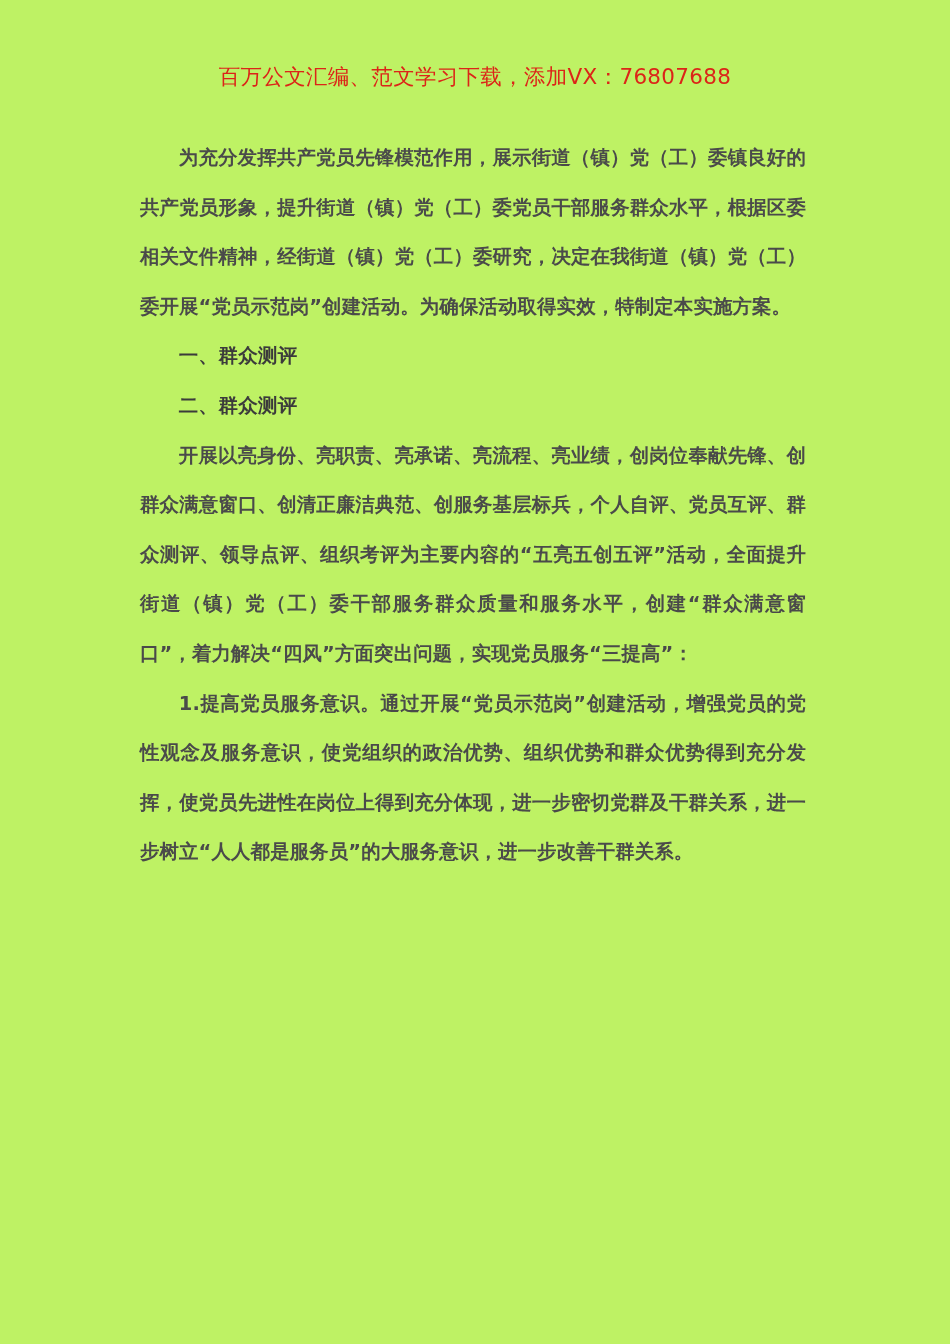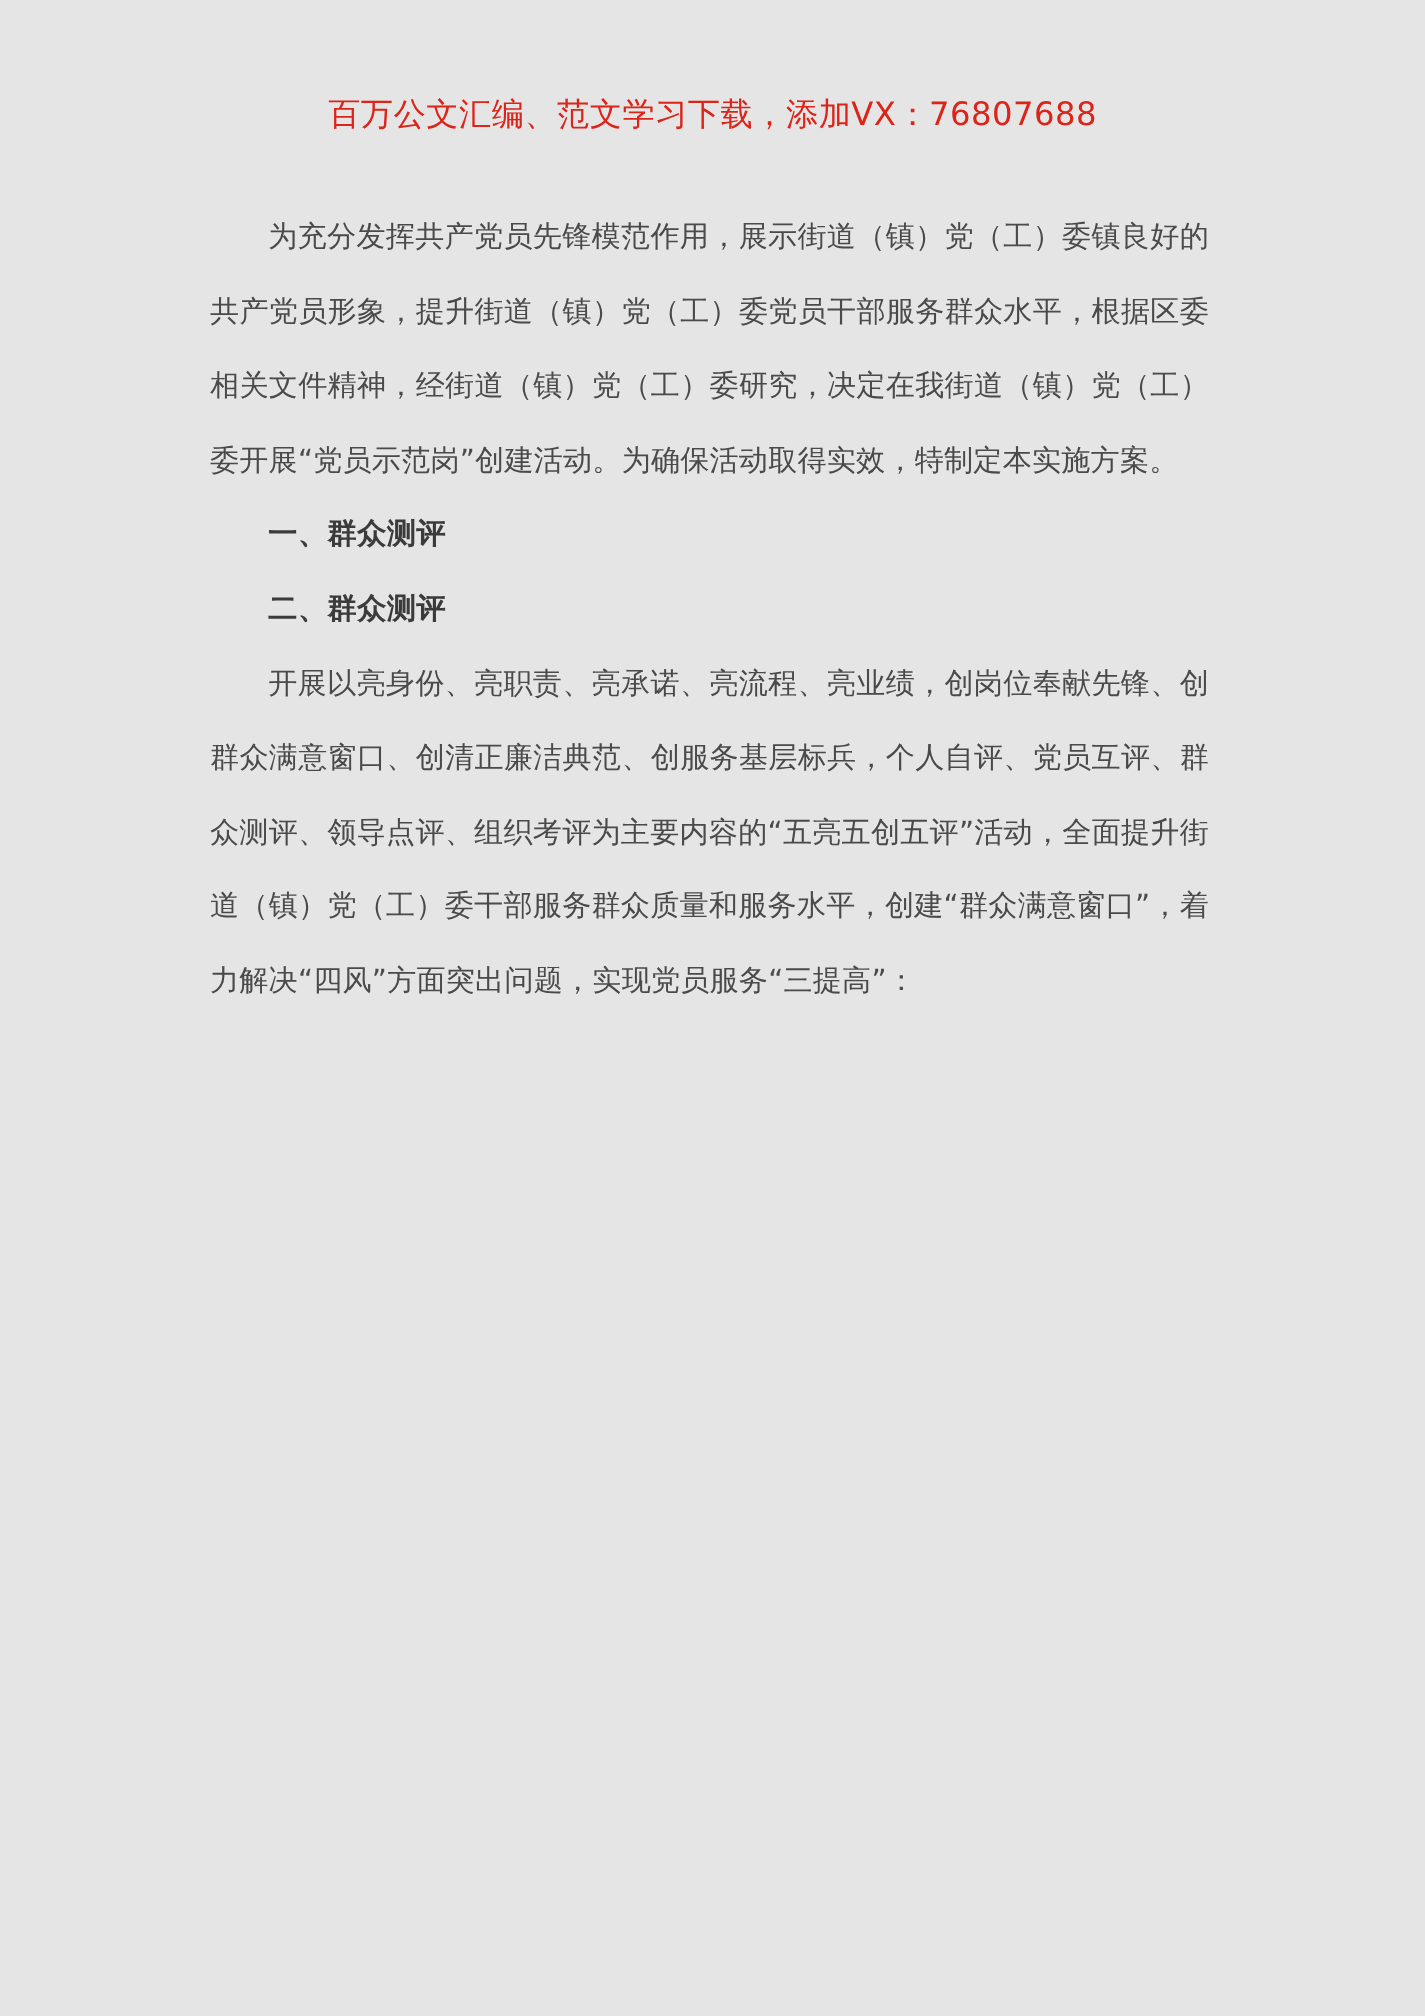--- a/index.html
+++ b/index.html
@@ -11,21 +11,21 @@
     width: 950px;
     height: 1344px;
     font-family: "DejaVu Sans", "Liberation Sans", sans-serif;
     -webkit-font-smoothing: antialiased;
     overflow: hidden;
   }
   .page {
     position: relative;
     width: 950px;
     height: 1344px;
-    background: #e5e5e5;
+    background: #bef264;
     box-sizing: border-box;
   }
 
   
   .promo-header {
     position: absolute;
     top: 62px;
     left: 0;
     width: 950px;
     text-align: center;
@@ -47,21 +47,21 @@
 
   .para {
     margin: 0 0 0 0;
     font-size: 19.4px;
     line-height: 49.6px;
     color: #4a4a4a;
     text-align: justify;
     text-justify: inter-ideograph;
     text-indent: 2em;
     letter-spacing: 0.15px;
-    font-weight: 400;
+    font-weight: 700;
   }
 
   .heading {
     margin: 0;
     font-size: 19.4px;
     line-height: 49.6px;
     color: #3b3b3b;
     font-weight: 700;
     text-indent: 2em;
     letter-spacing: 0.4px;
@@ -78,16 +78,17 @@
 
     <p class="para">为充分发挥共产党员先锋模范作用，展示街道（镇）党（工）委镇良好的共产党员形象，提升街道（镇）党（工）委党员干部服务群众水平，根据区委相关文件精神，经街道（镇）党（工）委研究，决定在我街道（镇）党（工）委开展“党员示范岗”创建活动。为确保活动取得实效，特制定本实施方案。</p>
 
     <p class="heading">一、群众测评</p>
 
 
     <p class="heading">二、群众测评</p>
 
     <p class="para">开展以亮身份、亮职责、亮承诺、亮流程、亮业绩，创岗位奉献先锋、创群众满意窗口、创清正廉洁典范、创服务基层标兵，个人自评、党员互评、群众测评、领导点评、组织考评为主要内容的“五亮五创五评”活动，全面提升街道（镇）党（工）委干部服务群众质量和服务水平，创建“群众满意窗口”，着力解决“四风”方面突出问题，实现党员服务“三提高”：</p>
 
+    <p class="para">1.提高党员服务意识。通过开展“党员示范岗”创建活动，增强党员的党性观念及服务意识，使党组织的政治优势、组织优势和群众优势得到充分发挥，使党员先进性在岗位上得到充分体现，进一步密切党群及干群关系，进一步树立“人人都是服务员”的大服务意识，进一步改善干群关系。</p>
 
   </div>
 
 </div>
 
 </body></html>

